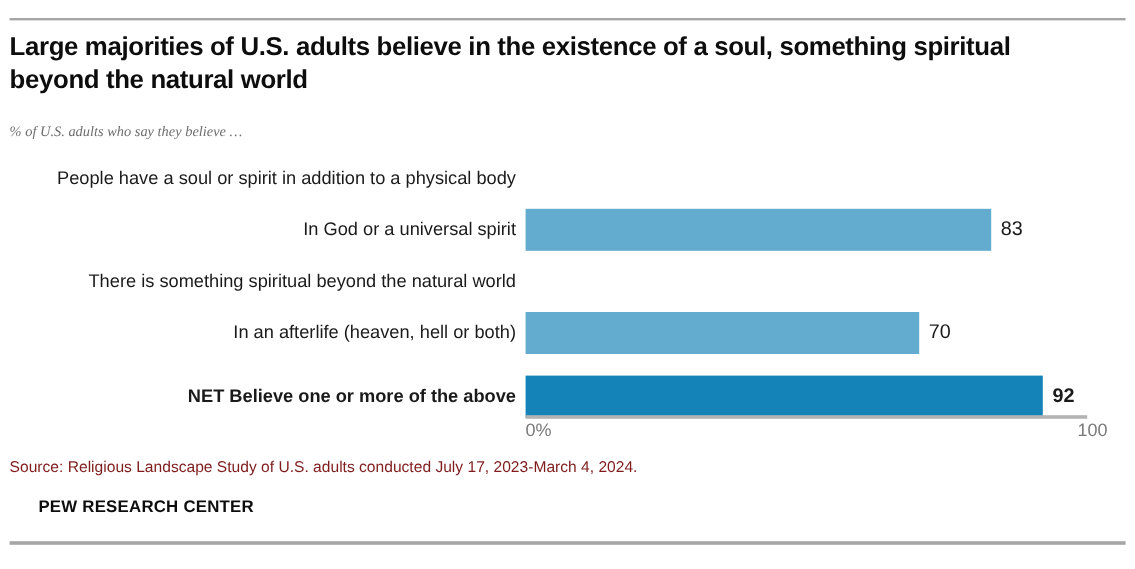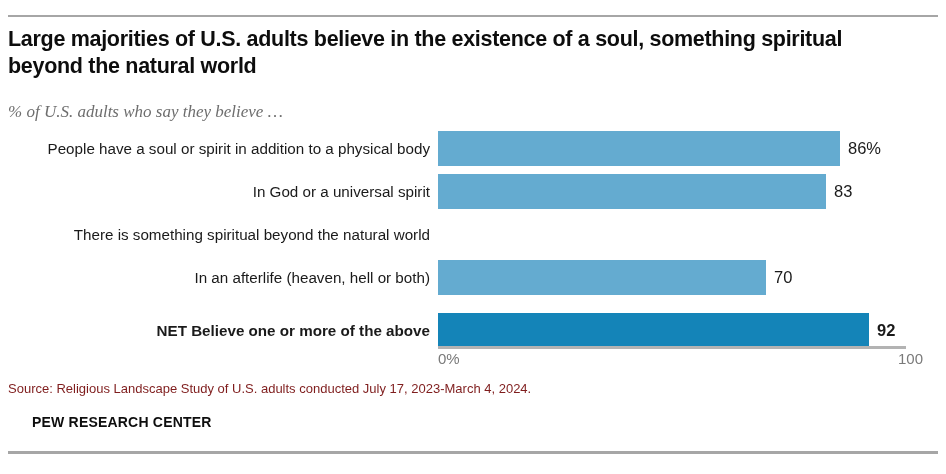--- a/index.html
+++ b/index.html
@@ -47,21 +47,21 @@
     line-height: 27px;
     letter-spacing: -0.3px;
     color: #0d0d0d;
   }
   .subtitle {
     position: absolute;
     left: 8px;
     top: 102px;
     font-family: "Liberation Serif", serif;
     font-style: italic;
-    font-size: 17px;
+    font-size: 12px;
     color: #6e6e6e;
   }
   .plot {
     position: absolute;
     left: 0;
     top: 131px;
     width: 946px;
     height: 215px;
   }
   .row {
@@ -160,24 +160,20 @@
   <div class="rule-top"></div>
 
   <div class="title">Large majorities of U.S. adults believe in the existence of a soul, something spiritual beyond the natural world</div>
 
   <div class="subtitle">% of U.S. adults who say they believe …</div>
 
   <div class="plot">
 
     <div class="row" style="top:0px;">
       <div class="cat-label">People have a soul or spirit in addition to a physical body</div>
-      <div class="bar-track">
-        <div class="bar" style="width:402px;"></div>
-        <div class="value" style="left:410px;">86%</div>
-      </div>
     </div>
 
     <div class="row" style="top:43px;">
       <div class="cat-label">In God or a universal spirit</div>
       <div class="bar-track">
         <div class="bar" style="width:388px;"></div>
         <div class="value" style="left:396px;">83</div>
       </div>
     </div>
 

